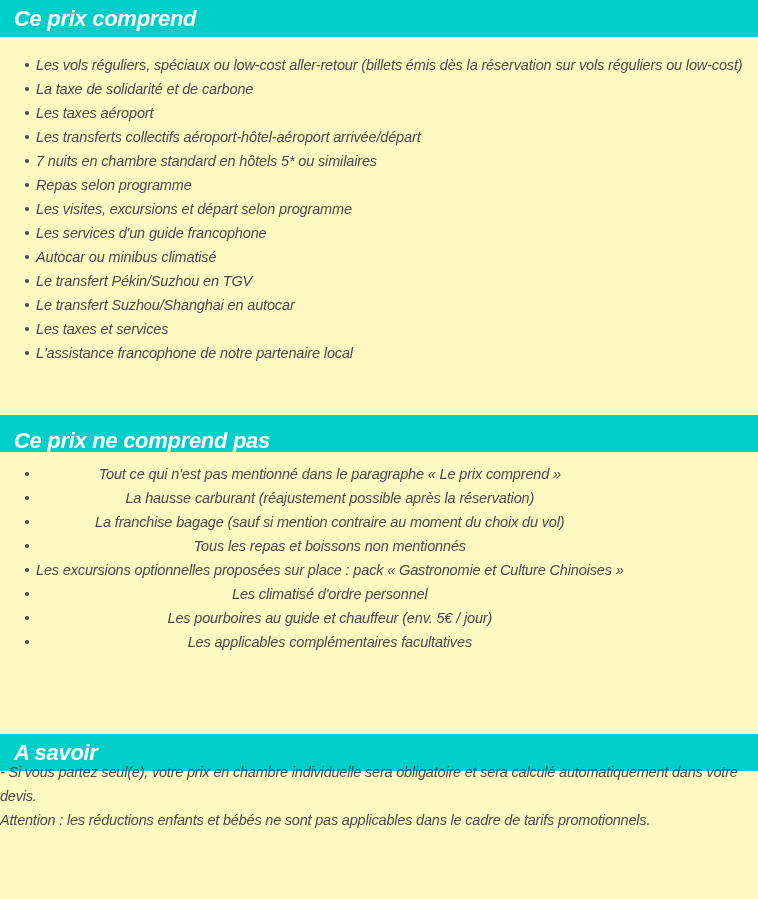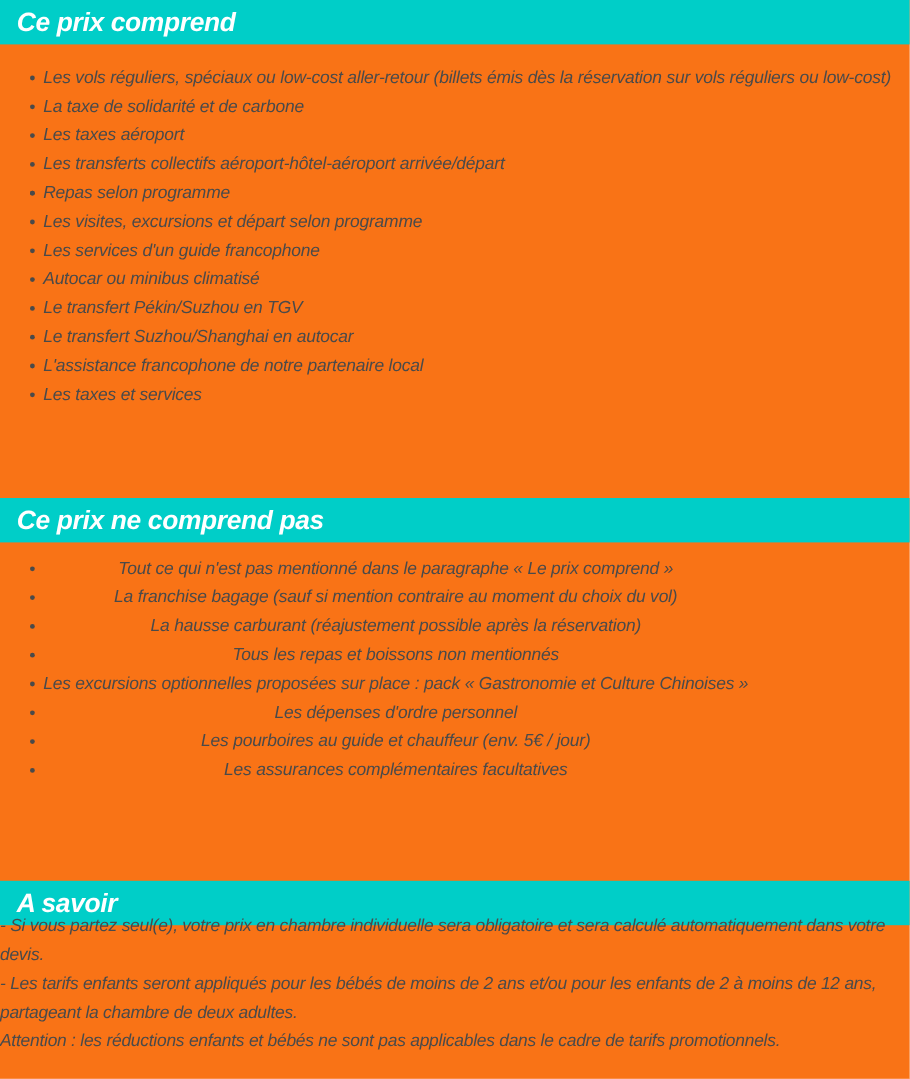--- a/index.html
+++ b/index.html
@@ -13,21 +13,21 @@
     font-family: "Liberation Sans", sans-serif;
     color: #4a4a4a;
     overflow: hidden;
     position: relative;
   }
 
   .page {
     width: 758px;
     height: 899px;
     position: relative;
-    background: #f97316;
+    background: #fef9c3;
   }
 
   
   .section-header {
     background: #00cec8;
     height: 37px;
     display: flex;
     align-items: center;
     box-sizing: border-box;
     padding-left: 14px;
@@ -80,21 +80,21 @@
   }
   .note-block p {
     margin: 0;
     padding: 0;
   }
 
   
   #section-included-header { position: absolute; left: 0; top: 0; }
   #section-included-list    { position: absolute; left: 0; top: 53px; }
 
-  #section-excluded-header { position: absolute; left: 0; top: 415px; }
+  #section-excluded-header { position: absolute; left: 0; top: 415px; align-items: flex-end; }
   #section-excluded-list    { position: absolute; left: 0; top: 462px; text-align: center; }
 
   #section-notes-header    { position: absolute; left: 0; top: 734px; }
   #section-notes-body      { position: absolute; left: 0; top: 760px; width: 758px; }
 </style>
 </head>
 <body>
 
 <div class="page">
 
@@ -114,20 +114,21 @@
     <li>
       <span class="bullet-dot"></span>
       <span>Les taxes aéroport</span>
     </li>
     <li>
       <span class="bullet-dot"></span>
       <span>Les transferts collectifs aéroport-hôtel-aéroport arrivée/départ</span>
     </li>
     <li>
       <span class="bullet-dot"></span>
+      <span>7 nuits en chambre standard en hôtels 5* ou similaires</span>
     </li>
     <li>
       <span class="bullet-dot"></span>
       <span>Repas selon programme</span>
     </li>
     <li>
       <span class="bullet-dot"></span>
       <span>Les visites, excursions et départ selon programme</span>
     </li>
     <li>
@@ -141,70 +142,69 @@
     <li>
       <span class="bullet-dot"></span>
       <span>Le transfert Pékin/Suzhou en TGV</span>
     </li>
     <li>
       <span class="bullet-dot"></span>
       <span>Le transfert Suzhou/Shanghai en autocar</span>
     </li>
     <li>
       <span class="bullet-dot"></span>
+      <span>Les taxes et services</span>
+    </li>
+    <li>
+      <span class="bullet-dot"></span>
       <span>L'assistance francophone de notre partenaire local</span>
-    </li>
-    <li>
-      <span class="bullet-dot"></span>
-      <span>Les taxes et services</span>
     </li>
   </ul>
 
   <div class="section-header" id="section-excluded-header">
     <span class="section-title">Ce prix ne comprend pas</span>
   </div>
 
   <ul class="bullet-list" id="section-excluded-list">
     <li>
       <span class="bullet-dot"></span>
       <span>Tout ce qui n'est pas mentionné dans le paragraphe « Le prix comprend »</span>
     </li>
     <li>
       <span class="bullet-dot"></span>
+      <span>La hausse carburant (réajustement possible après la réservation)</span>
+    </li>
+    <li>
+      <span class="bullet-dot"></span>
       <span>La franchise bagage (sauf si mention contraire au moment du choix du vol)</span>
     </li>
     <li>
       <span class="bullet-dot"></span>
-      <span>La hausse carburant (réajustement possible après la réservation)</span>
-    </li>
-    <li>
-      <span class="bullet-dot"></span>
       <span>Tous les repas et boissons non mentionnés</span>
     </li>
     <li>
       <span class="bullet-dot"></span>
       <span>Les excursions optionnelles proposées sur place : pack « Gastronomie et Culture Chinoises »</span>
     </li>
     <li>
       <span class="bullet-dot"></span>
-      <span>Les dépenses d'ordre personnel</span>
+      <span>Les climatisé d'ordre personnel</span>
     </li>
     <li>
       <span class="bullet-dot"></span>
       <span>Les pourboires au guide et chauffeur (env. 5€ / jour)</span>
     </li>
     <li>
       <span class="bullet-dot"></span>
-      <span>Les assurances complémentaires facultatives</span>
+      <span>Les applicables complémentaires facultatives</span>
     </li>
   </ul>
 
   <div class="section-header" id="section-notes-header">
     <span class="section-title">A savoir</span>
   </div>
 
   <div class="note-block" id="section-notes-body">
     <p>- Si vous partez seul(e), votre prix en chambre individuelle sera obligatoire et sera calculé automatiquement dans votre devis.</p>
-    <p>- Les tarifs enfants seront appliqués pour les bébés de moins de 2 ans et/ou pour les enfants de 2 à moins de 12 ans, partageant la chambre de deux adultes.</p>
     <p>Attention : les réductions enfants et bébés ne sont pas applicables dans le cadre de tarifs promotionnels.</p>
   </div>
 
 </div>
 
 </body></html>

